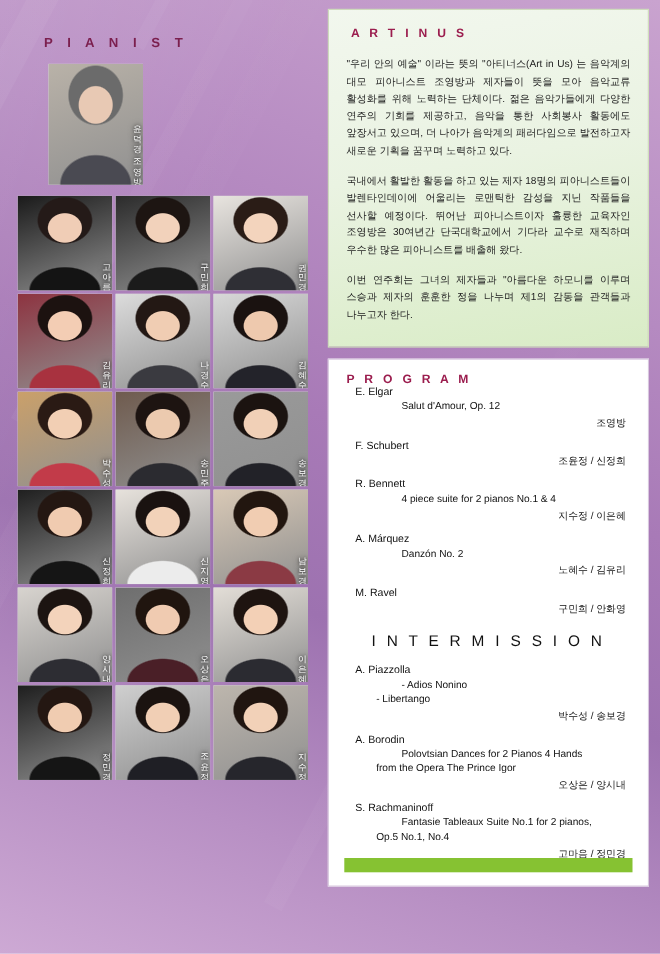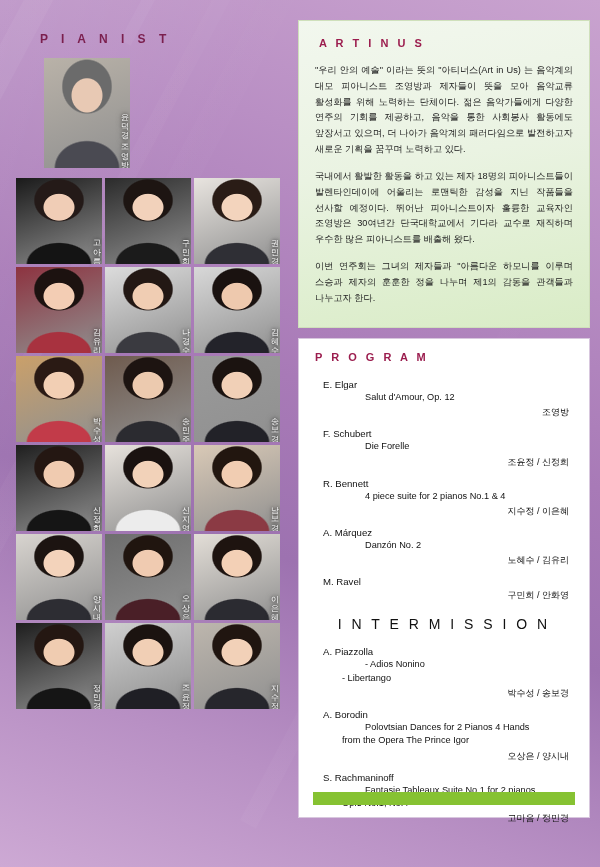--- a/index.html
+++ b/index.html
@@ -75,21 +75,21 @@
     text-shadow: 0 0 3px rgba(0,0,0,.85), 0 0 6px rgba(0,0,0,.6);
     letter-spacing: 1px;
     line-height: 1;
   }
   .row-break { width: 100%; height: 0; }
 
   
   .right-col {
     position: absolute;
     left: 298px;
-    top: 20px;
+    top: 8px;
     width: 292px;
   }
 
   .artinus-box {
     background: linear-gradient(170deg, #f2f7ee 0%, #eaf3e2 45%, #d9ecc6 100%);
     border: 1px solid #cfe0bb;
     padding: 14px 16px 16px 16px;
     height: 308px;
   }
   .artinus-title {
@@ -114,21 +114,21 @@
     margin-top: 10px;
     height: 480px;
     padding: 12px 14px 8px 14px;
     position: relative;
   }
   .program-title {
     color: #9b1d4e;
     font-weight: bold;
     letter-spacing: 3px;
     font-size: 11px;
-    margin: 0 0 16px 2px;
+    margin: 0 0 0 2px;
   }
   .prog-item { margin-bottom: 9px; }
   .composer {
     font-size: 9.6px;
     color: #111;
     margin-left: 10px;
     margin-bottom: 1px;
   }
   .work {
     font-size: 9.2px;
@@ -264,21 +264,20 @@
   <section class="program-box">
     <div class="program-title">P R O G R A M</div>
     <div id="program-list">
         <div class="prog-item">
           <div class="composer">E. Elgar</div>
           <div class="work">Salut d'Amour, Op. 12</div>
           <div class="performers">조영방</div>
         </div>
         <div class="prog-item">
           <div class="composer">F. Schubert</div>
-          <div class="work">Die Forelle</div>
           <div class="performers">조윤정 / 신정희</div>
         </div>
         <div class="prog-item">
           <div class="composer">R. Bennett</div>
           <div class="work">4 piece suite for 2 pianos No.1 &amp; 4</div>
           <div class="performers">지수정 / 이은혜</div>
         </div>
         <div class="prog-item">
           <div class="composer">A. Márquez</div>
           <div class="work">Danzón No. 2</div>

